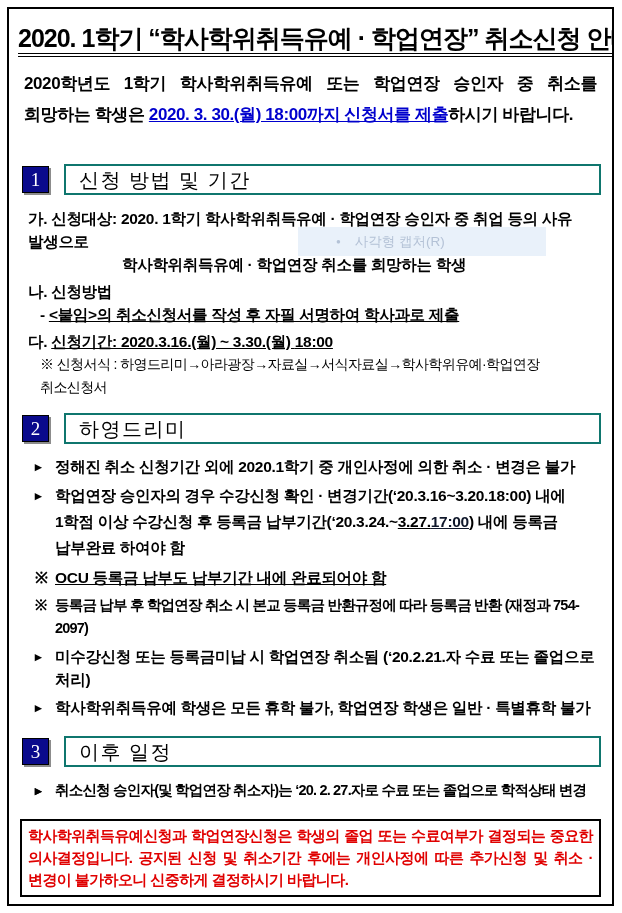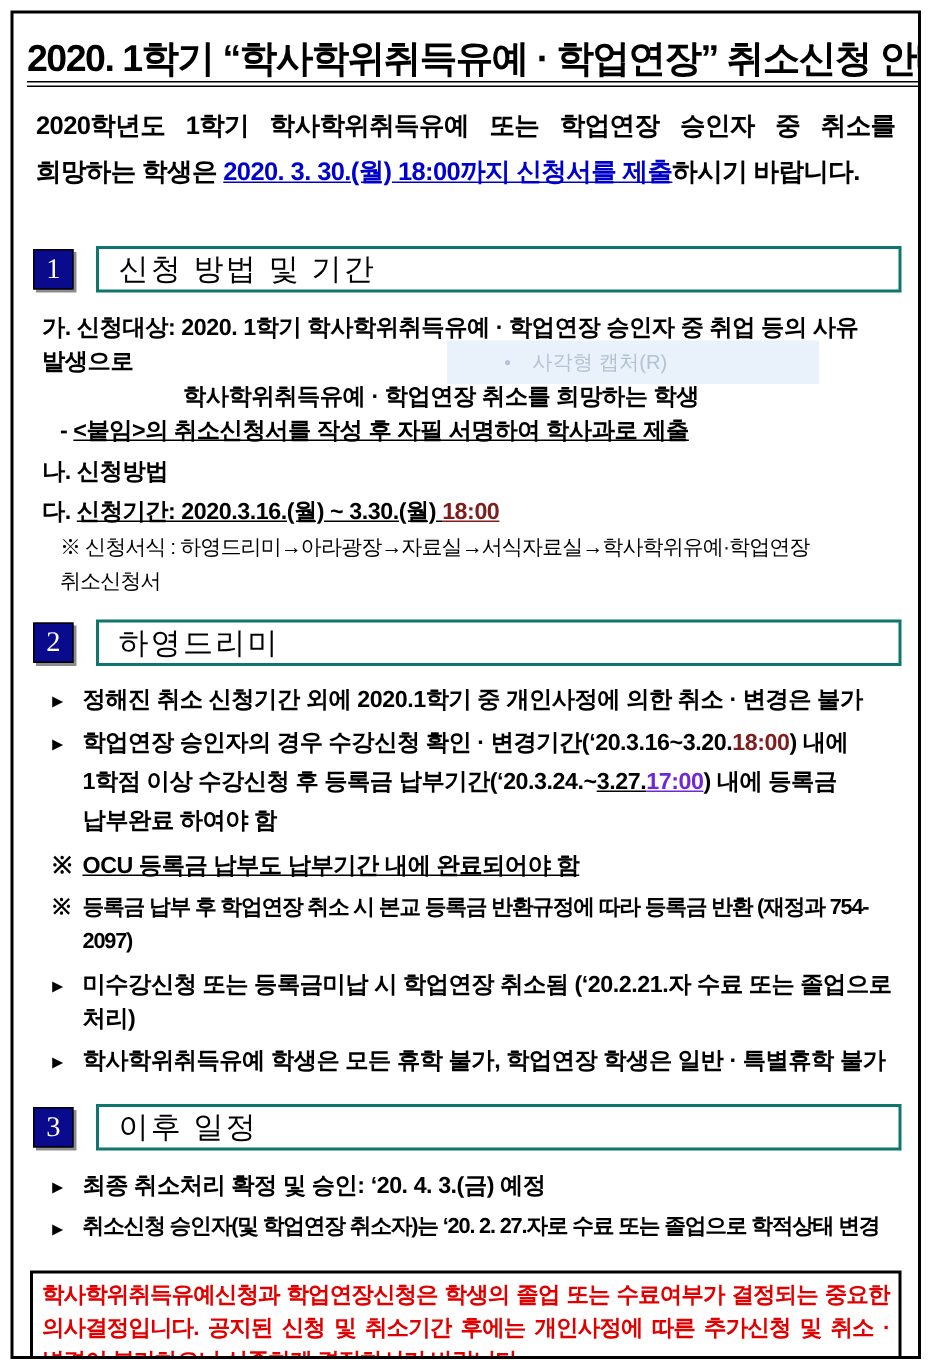--- a/index.html
+++ b/index.html
@@ -27,22 +27,22 @@
   }
   
   .intro {
     margin: 13px 6px 0 6px;
     font-size: 17px; line-height: 31px;
     text-align: justify; word-break: keep-all;
     letter-spacing: -0.4px;
     font-weight: bold;
   }
   .link-blue { color: #0000cd; text-decoration: underline; }
-  .blue { color: #7f1d1d; }
-  .red { color: #6d28d9; }
+  .blue { color: #000000; }
+  .red { color: #0f172a; }
   .u { text-decoration: underline; }
   
   .sec-header { display: flex; align-items: center; margin: 0 2px 0 4px; }
   .badge {
     width: 27px; height: 27px; flex: 0 0 27px;
     background: #0a0a8c; color: #fff;
     font-family: "Liberation Serif", serif;
     font-size: 19px;
     display: flex; align-items: center; justify-content: center;
     border: 1px solid #000;
@@ -113,22 +113,22 @@
   </div>
 
   <div class="sec-header sh1">
     <div class="badge">1</div>
     <div class="sec-box">신청 방법 및 기간</div>
   </div>
 
   <div class="s1c">
     <div class="line ml10">가. 신청대상: 2020. 1학기 학사학위취득유예 · 학업연장 승인자 중 취업 등의 사유 발생으로</div>
     <div class="line ml100">학사학위취득유예 · 학업연장 취소를 희망하는 학생</div>
+    <div class="line ml10 mt4">나. 신청방법</div>
     <div class="line ml22"><span>- </span><span class="u">&lt;붙임&gt;의 취소신청서를 작성 후 자필 서명하여 학사과로 제출</span></div>
-    <div class="line ml10 mt4">나. 신청방법</div>
     <div class="line ml10 mt4"><span>다. </span><span class="u">신청기간: 2020.3.16.(월) ~ 3.30.(월) </span><span class="u blue">18:00</span></div>
     <div class="line ml22 small">※ 신청서식 : 하영드리미→아라광장→자료실→서식자료실→학사학위유예·학업연장 취소신청서</div>
   </div>
 
   <div class="sec-header sh2">
     <div class="badge">2</div>
     <div class="sec-box">하영드리미</div>
   </div>
 
   <div class="s2c">
@@ -139,21 +139,21 @@
     <div class="line bullet-item"><span class="bl">▸</span><span>미수강신청 또는 등록금미납 시 학업연장 취소됨 (‘20.2.21.자 수료 또는 졸업으로 처리)</span></div>
     <div class="line bullet-item"><span class="bl">▸</span><span>학사학위취득유예 학생은 모든 휴학 불가, 학업연장 학생은 일반 · 특별휴학 불가</span></div>
   </div>
 
   <div class="sec-header sh3">
     <div class="badge">3</div>
     <div class="sec-box">이후 일정</div>
   </div>
 
   <div class="s3c">
-    <div class="line bullet-item"><span class="bl">▸</span><span>최종 취소처리 확정 및 승인: ‘20. 4. 3.(금) 예정</span></div>
+    <div class="line bullet-item"><span class="bl">▸</span></div>
     <div class="line bullet-item condensed"><span class="bl">▸</span><span>취소신청 승인자(및 학업연장 취소자)는 ‘20. 2. 27.자로 수료 또는 졸업으로 학적상태 변경</span></div>
   </div>
 
   <div class="warning">학사학위취득유예신청과 학업연장신청은 학생의 졸업 또는 수료여부가 결정되는 중요한 의사결정입니다. 공지된 신청 및 취소기간 후에는 개인사정에 따른 추가신청 및 취소 · 변경이 불가하오니 신중하게 결정하시기 바랍니다.</div>
 
 </div>
 
 <div class="watermark">
   <span class="dot">●</span>
   <span>사각형 캡처(R)</span>

